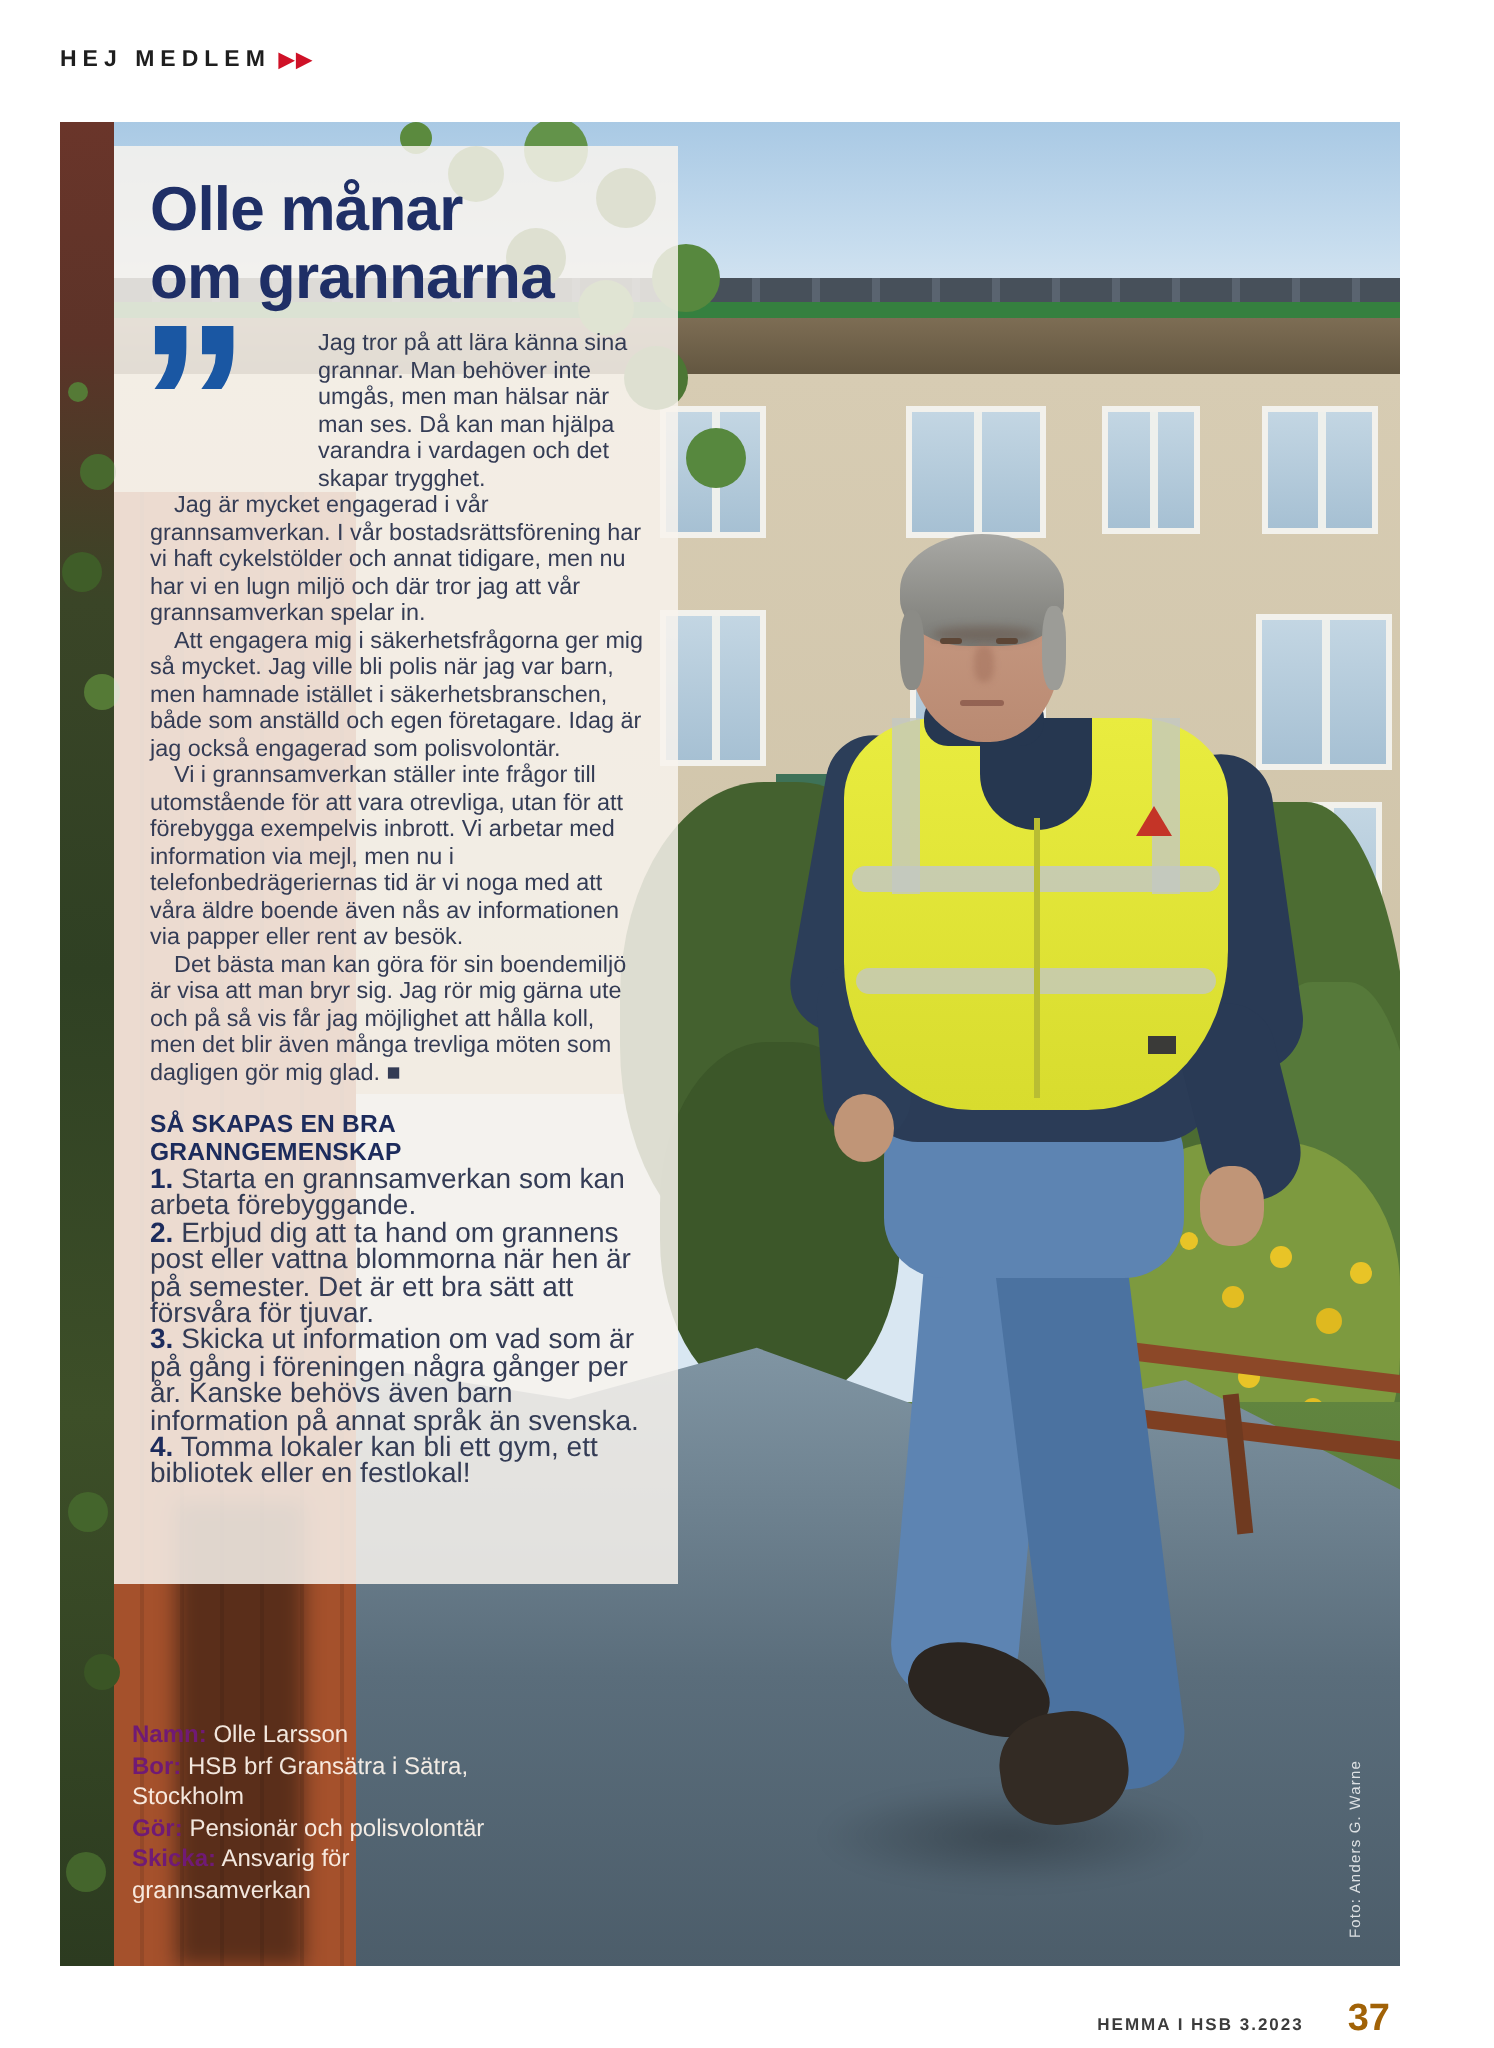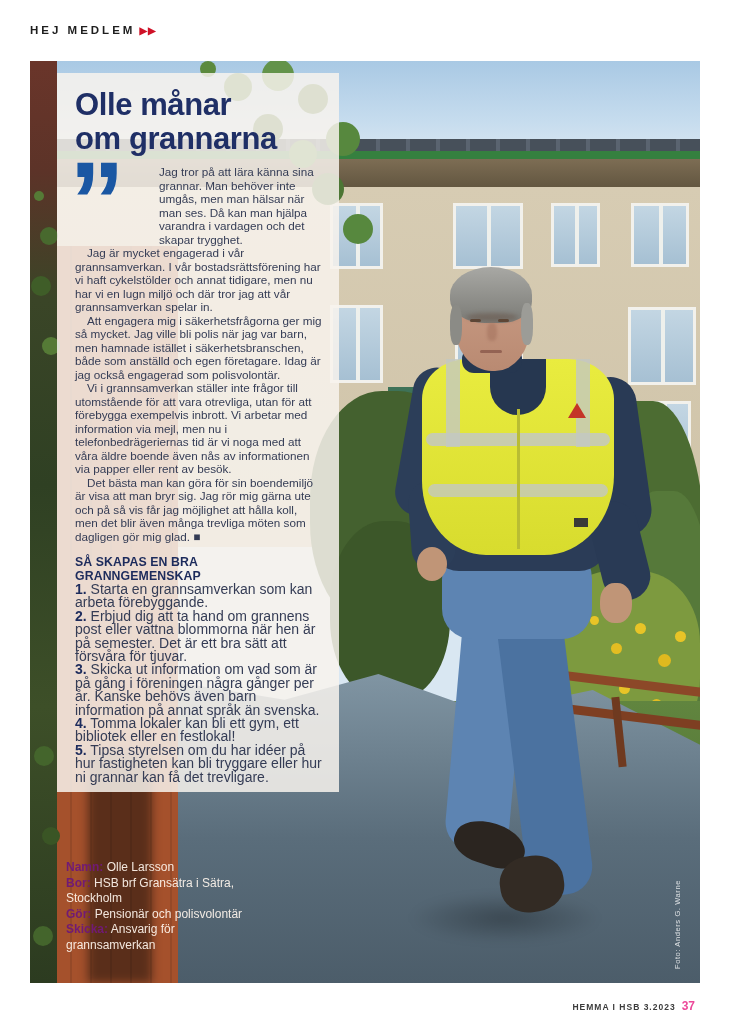--- a/index.html
+++ b/index.html
@@ -31,21 +31,21 @@
   .tip b{color:#1c2b5c;}
 
   
   .profile{left:66px;top:860px;width:185px;font-size:12px;line-height:15.5px;}
   .prow b{color:#701a75;}
   .prow span{color:rgba(255,246,238,0.92);}
 
   
   .footer{right:47px;top:999px;display:flex;align-items:baseline;gap:6px;}
   .footer .mag{font-size:8.5px;font-weight:bold;letter-spacing:1px;color:#3c3c3c;}
-  .footer .pno{font-size:12px;font-weight:bold;color:#ec4899;}
+  .footer .pno{font-size:19px;font-weight:bold;color:#a16207;margin-left:16px;}
 
   
   .credit{right:18px;bottom:14px;writing-mode:vertical-rl;transform:rotate(180deg);
           font-size:7.5px;letter-spacing:0.6px;color:rgba(255,255,255,0.8);}
 
   .win{position:absolute;border:3px solid #f2f1ec;background:linear-gradient(180deg,#c3d6e3,#a6c0d3);}
   .mull{position:absolute;left:48%;top:0;bottom:0;width:4px;background:#eef0ec;}
 </style>
 </head>
 <body>
@@ -158,21 +158,20 @@
           <p class="para">Det bästa man kan göra för sin boendemiljö är visa att man bryr sig. Jag rör mig gärna ute och på så vis får jag möjlighet att hålla koll, men det blir även många trevliga möten som dagligen gör mig glad. ■</p>
         </div>
       <div class="tips">
         <p class="tips-heading">SÅ SKAPAS EN BRA GRANNGEMENSKAP</p>
         <div>
 
         <p class="tip"><b>1.</b> <span>Starta en grannsamverkan som kan arbeta förebyggande.</span></p>
             <p class="tip"><b>2.</b> <span>Erbjud dig att ta hand om grannens post eller vattna blommorna när hen är på semester. Det är ett bra sätt att försvåra för tjuvar.</span></p>
             <p class="tip"><b>3.</b> <span>Skicka ut information om vad som är på gång i föreningen några gånger per år. Kanske behövs även barn information på annat språk än svenska.</span></p>
             <p class="tip"><b>4.</b> <span>Tomma lokaler kan bli ett gym, ett bibliotek eller en festlokal!</span></p>
-            <p class="tip"><b>5.</b> <span>Tipsa styrelsen om du har idéer på hur fastigheten kan bli tryggare eller hur ni grannar kan få det trevligare.</span></p>
           </div>
       </div>
     </div>
   </div>
 
   <div class="abs profile">
 
   <div class="prow"><b>Namn:</b> <span>Olle Larsson</span></div>
       <div class="prow"><b>Bor:</b> <span>HSB brf Gransätra i Sätra, Stockholm</span></div>
       <div class="prow"><b>Gör:</b> <span>Pensionär och polisvolontär</span></div>

